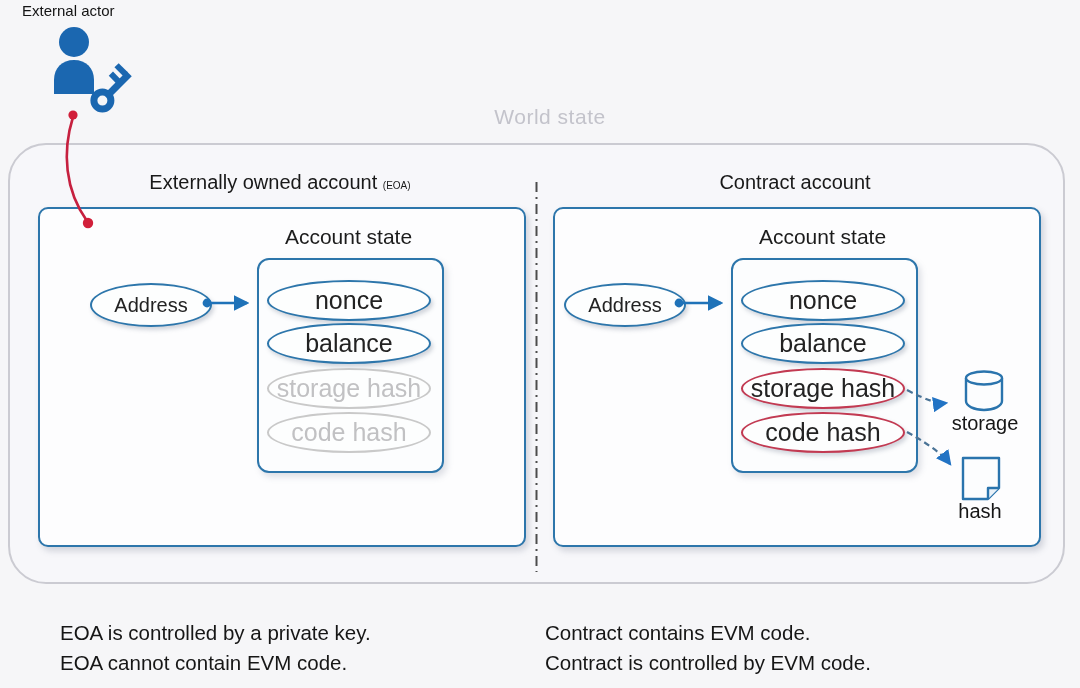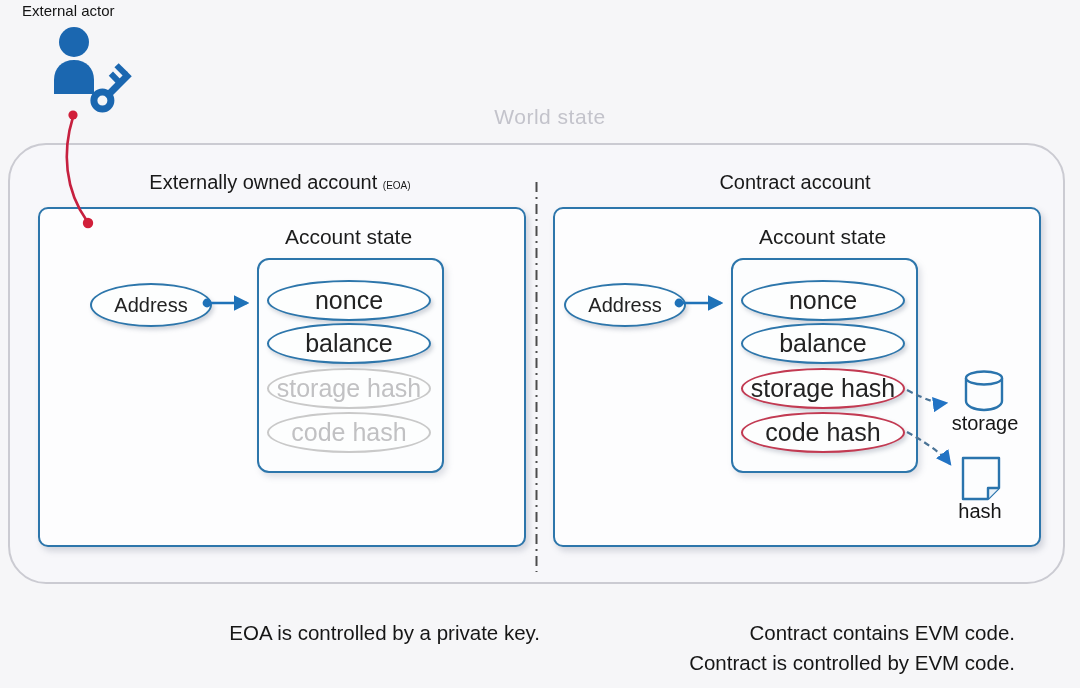--- a/index.html
+++ b/index.html
@@ -7,21 +7,21 @@
     position:relative;width:1080px;height:688px;background:#f6f6f8;
     font-family:"Liberation Sans",sans-serif;overflow:hidden;color:#1b1b1b;
   }
   .abs{position:absolute;}
   
   .actor-label{left:22px;top:2px;font-size:15px;color:#141414;}
   .world-title{left:460px;top:105px;width:180px;text-align:center;font-size:21px;color:#c3c3cb;letter-spacing:.5px;}
   .section-heading{top:171px;width:484px;text-align:center;font-size:20px;color:#191919;}
   .section-heading .suffix{font-size:10px;}
   .state-title{top:225px;width:183px;text-align:center;font-size:21px;color:#1c1c1c;}
-  .caption{top:618px;text-align:right;font-size:20.5px;line-height:30px;color:#161616;}
+  .caption{top:618px;text-align:left;font-size:20.5px;line-height:30px;color:#161616;}
   .ref-label{text-align:center;font-size:20px;color:#161616;}
   
   .world-box{
     left:8px;top:143px;width:1053px;height:437px;border:2px solid #cbcbd2;
     border-radius:38px;background:#f7f7fa;
   }
   .panel{
     top:207px;width:484px;height:336px;border:2.5px solid #2d76ab;border-radius:10px;
     background:#fdfdfe;box-shadow:3px 4px 6px rgba(110,120,140,.28);
   }
@@ -103,20 +103,21 @@
   <div class="abs ref-label" style="left:940px;top:412px;width:90px">storage</div>
 
   <svg class="abs" style="left:959px;top:456px" width="44" height="46" viewBox="0 0 44 46">
     <path d="M4 2 H40 V32 L29 43 H4 Z" fill="#fcfdfe" stroke="#2a74ad" stroke-width="2.4" stroke-linejoin="round"></path>
     <path d="M40 32 H29 V43" fill="#e9f1f8" stroke="#2a74ad" stroke-width="2.4" stroke-linejoin="round"></path>
   </svg>
   <div class="abs ref-label" style="left:940px;top:500px;width:80px">hash</div>
 
   <div class="abs caption" style="left:60px;width:480px">
     <div>EOA is controlled by a private key.</div>
+    <div>EOA cannot contain EVM code.</div>
   </div>
   <div class="abs caption" style="left:545px;width:470px">
     <div>Contract contains EVM code.</div>
     <div>Contract is controlled by EVM code.</div>
   </div>
 
   <svg class="abs overlay" width="1080" height="688" viewBox="0 0 1080 688">
     <defs>
       <marker id="mArrow" viewBox="0 0 10 10" refX="8.5" refY="5" markerWidth="6.5" markerHeight="6.5" orient="auto-start-reverse">
         <path d="M0 0 L10 5 L0 10 Z" fill="#1f72b8"></path>

